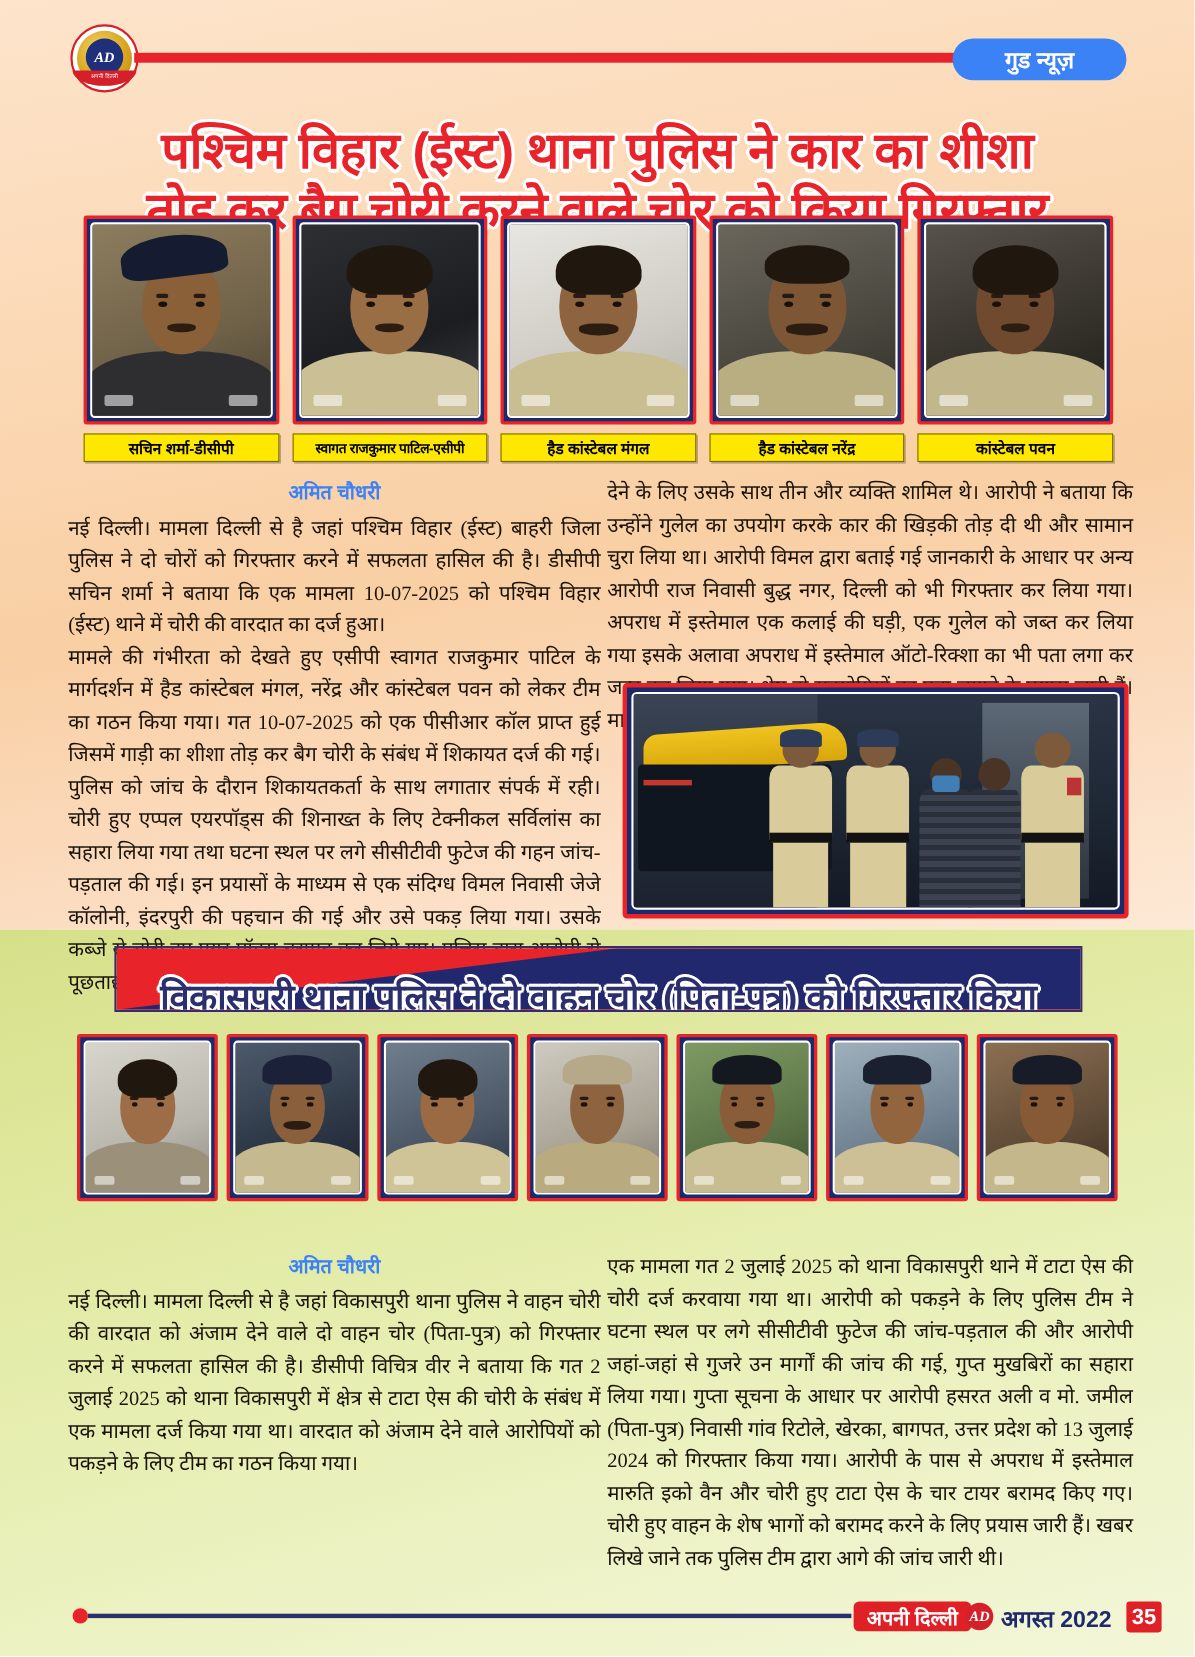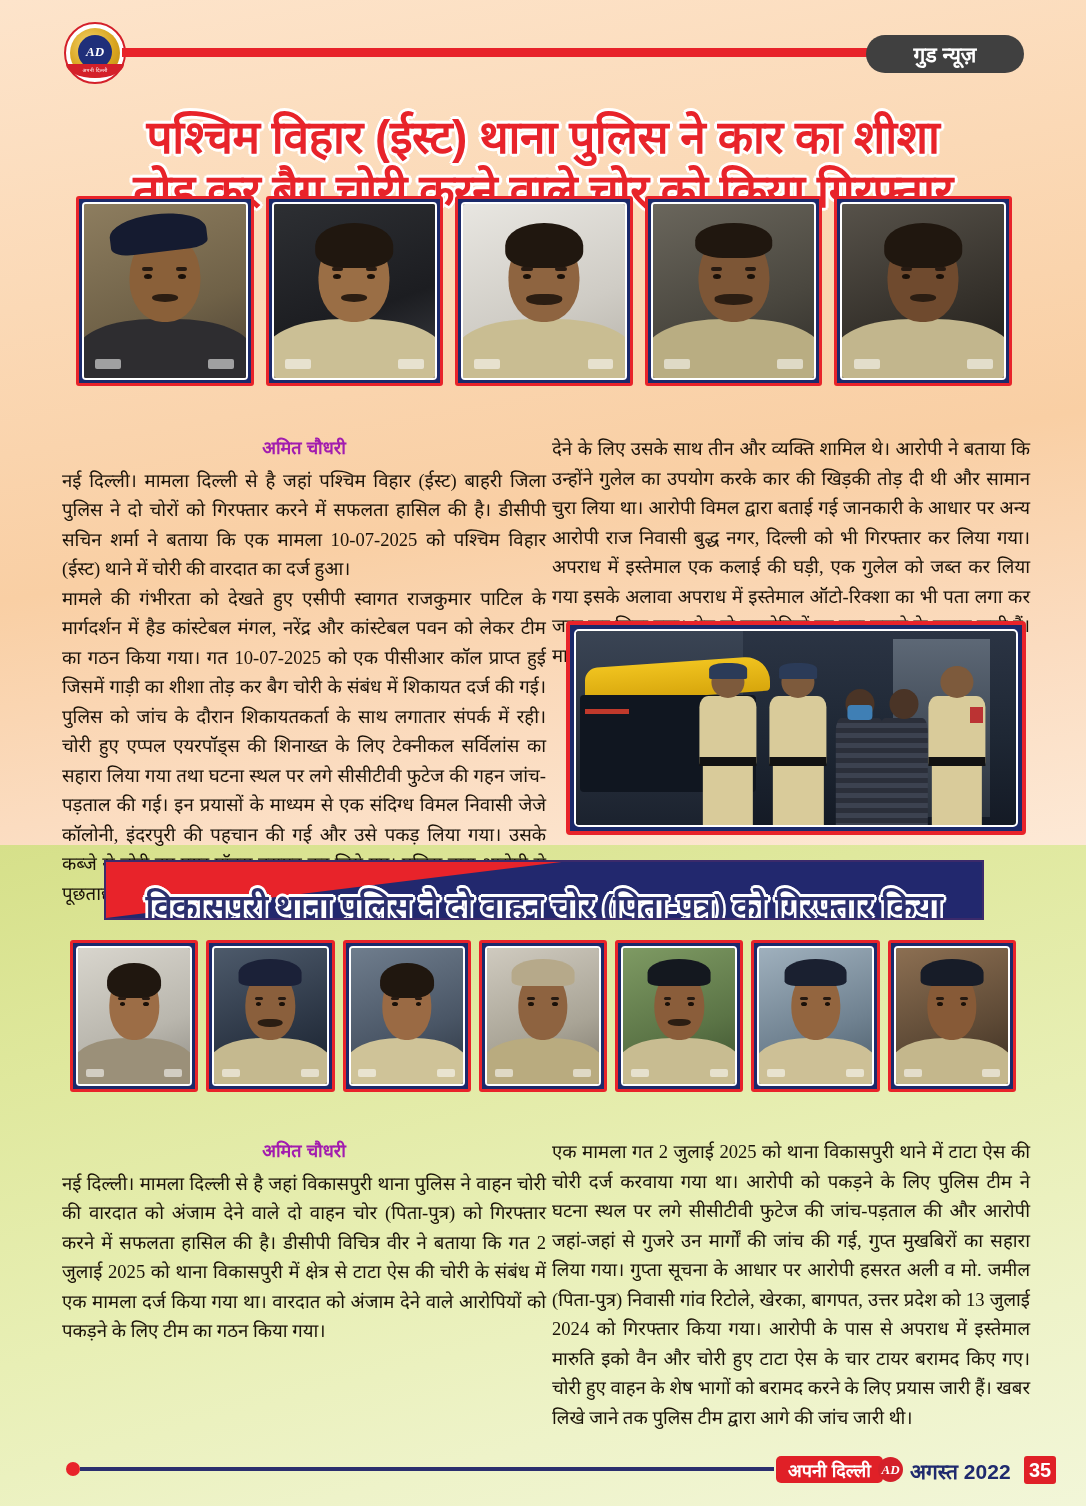--- a/index.html
+++ b/index.html
@@ -81,21 +81,21 @@
     position: absolute;
     left: 122px; top: 36px;
     width: 762px; height: 9px;
     background: #e8232a;
   }
 
   .good-news {
     position: absolute;
     right: 62px; top: 23px;
     width: 158px; height: 38px;
-    background: #404040;
+    background: #3b82f6;
     border-radius: 19px;
     color: #ffffff;
     font-size: 21px;
     font-weight: bold;
     display: flex; align-items: center; justify-content: center;
     font-family: "Liberation Sans", sans-serif;
   }
 
   
   .headline1 {
@@ -223,21 +223,21 @@
     display: flex; align-items: center; justify-content: center;
     font-family: "Liberation Sans", sans-serif;
     white-space: nowrap;
     overflow: hidden;
     box-shadow: 1.5px 1.5px 0 rgba(0,0,0,.25);
   }
   .caption.tight { font-size: 12.5px; letter-spacing: -0.3px; }
 
   
   .byline {
-    color: #a21caf;
+    color: #3b82f6;
     font-weight: bold;
     font-size: 18px;
     text-align: center;
     font-family: "Liberation Sans", sans-serif;
     margin-bottom: 2px;
   }
 
   
   .body-col {
     position: absolute;
@@ -508,20 +508,27 @@
             <div class="eye r"></div>
         <div class="stache"></div>
         <div class="shoulderL"></div>
             <div class="shoulderR"></div>
       </div>
         </div>
     </div>
 
   </div>
 
+  <div class="captions1">
+    <div class="caption">सचिन शर्मा-डीसीपी</div>
+    <div class="caption tight">स्वागत राजकुमार पाटिल-एसीपी</div>
+    <div class="caption">हैड कांस्टेबल मंगल</div>
+    <div class="caption">हैड कांस्टेबल नरेंद्र</div>
+    <div class="caption">कांस्टेबल पवन</div>
+  </div>
 
   <div class="body-col" id="a1c1">
     <div class="byline">अमित चौधरी</div>
     <p>नई दिल्ली। मामला दिल्ली से है जहां पश्चिम विहार (ईस्ट) बाहरी  जिला पुलिस ने दो चोरों को गिरफ्तार करने में सफलता हासिल की है। डीसीपी सचिन शर्मा ने बताया कि एक मामला 10-07-2025 को  पश्चिम विहार (ईस्ट) थाने में चोरी की वारदात का दर्ज हुआ।</p>
     <p>मामले की गंभीरता को देखते हुए एसीपी स्वागत राजकुमार पाटिल के मार्गदर्शन में हैड कांस्टेबल मंगल, नरेंद्र और कांस्टेबल पवन को लेकर टीम का गठन किया गया। गत 10-07-2025 को एक पीसीआर कॉल प्राप्त हुई जिसमें गाड़ी का शीशा तोड़ कर बैग चोरी के संबंध में शिकायत दर्ज की गई।  पुलिस को जांच के दौरान शिकायतकर्ता के साथ लगातार संपर्क में रही। चोरी हुए एप्पल एयरपॉड्स की शिनाख्त के लिए टेक्नीकल सर्विलांस का सहारा लिया गया तथा घटना स्थल पर लगे सीसीटीवी फुटेज की गहन जांच-पड़ताल की गई। इन प्रयासों के माध्यम से एक संदिग्ध विमल निवासी जेजे कॉलोनी, इंदरपुरी की पहचान की गई और उसे पकड़ लिया गया। उसके कब्जे से चोरी हुए एयर पॉड्स बरामद कर लिये गए। पुलिस द्वारा आरोपी से पूछताछ में उसने बताया कि चोरी की वारदात को अंजाम</p>
   </div>
 
   <div class="body-col" id="a1c2">
     <p>देने के लिए उसके साथ तीन और व्यक्ति शामिल थे। आरोपी ने बताया कि उन्होंने गुलेल का उपयोग करके कार की खिड़की तोड़ दी थी और सामान चुरा लिया था। आरोपी विमल द्वारा बताई गई जानकारी के आधार पर अन्य आरोपी राज निवासी बुद्ध नगर, दिल्ली को भी गिरफ्तार कर लिया गया। अपराध में इस्तेमाल एक कलाई की घड़ी, एक गुलेल को जब्त कर लिया गया इसके अलावा अपराध में इस्तेमाल ऑटो-रिक्शा का भी पता लगा कर जब्त कर लिया गया। शेष दो सहयोगियों का पता लगाने के प्रयास जारी हैं। मामले में आगे की जांच जारी है।</p>
   </div>

